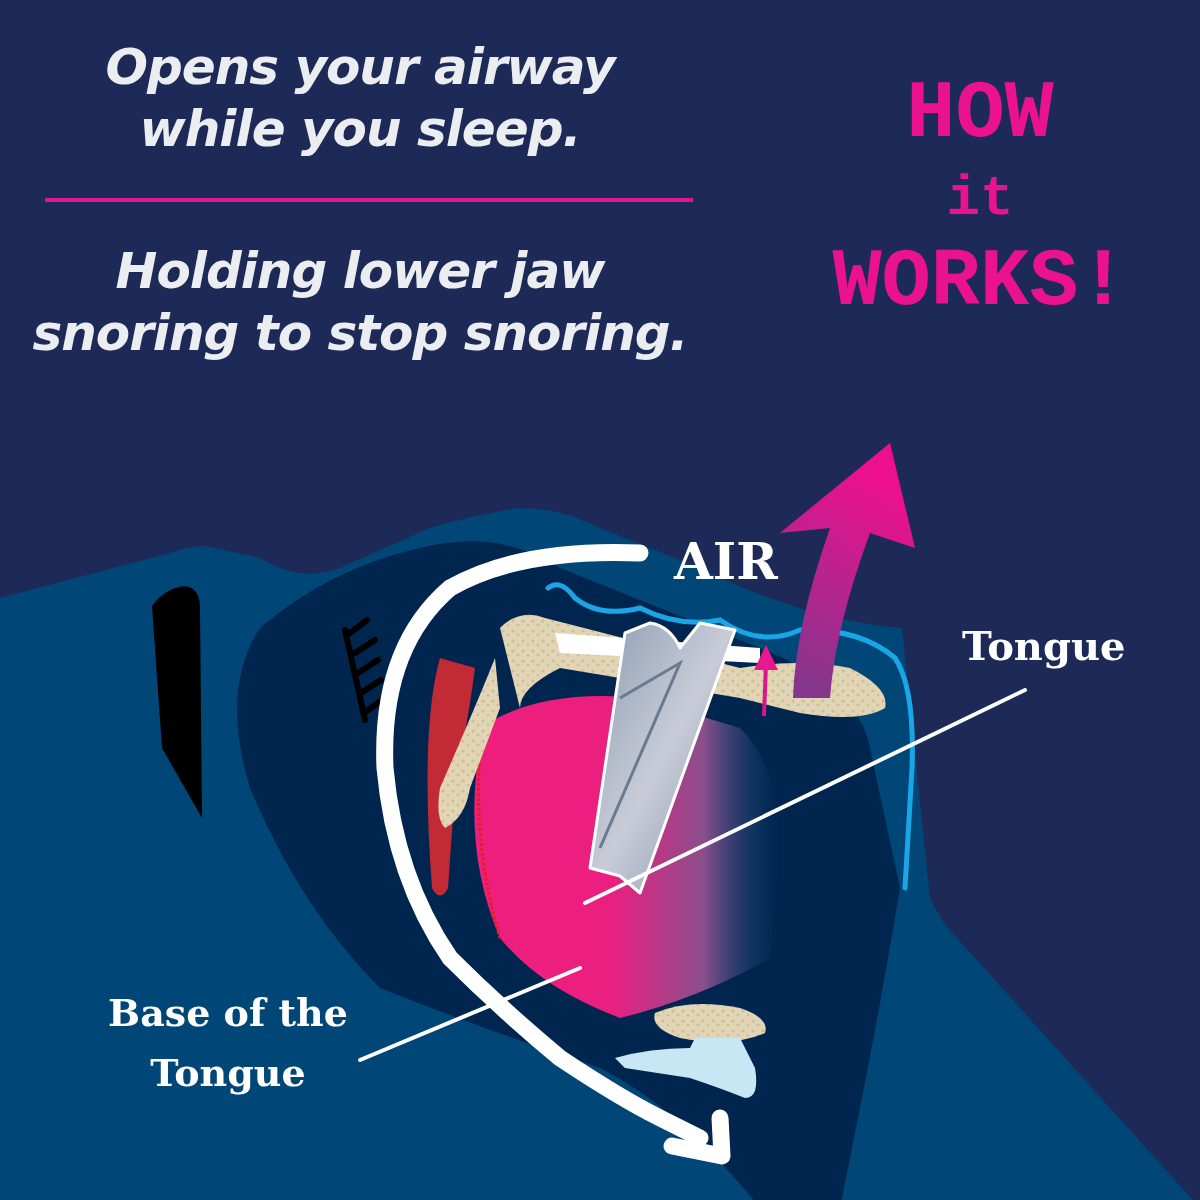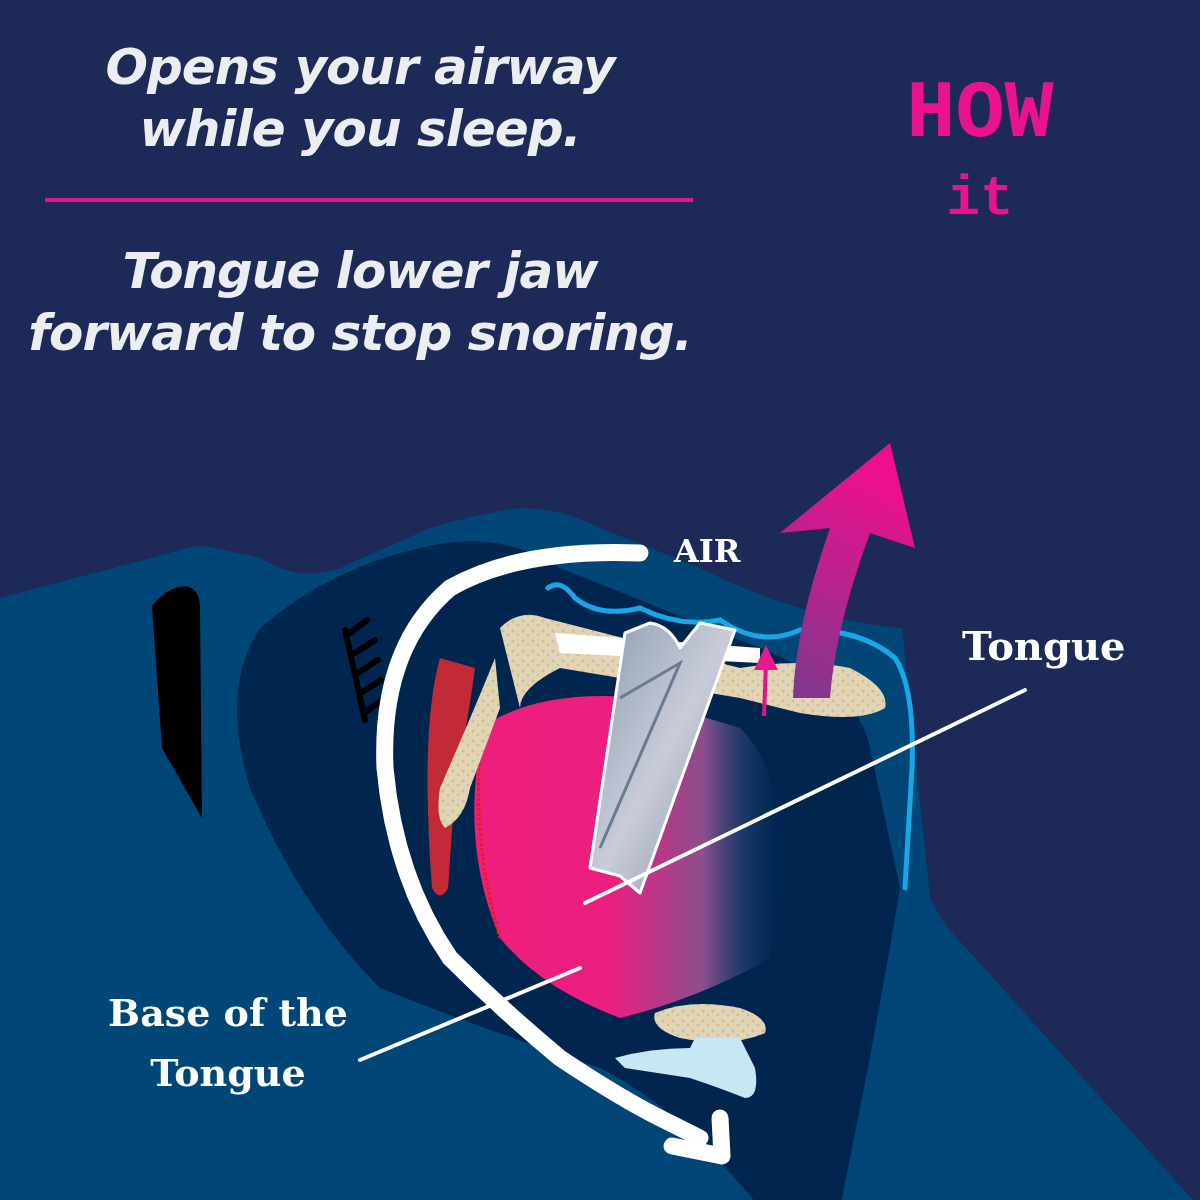--- a/index.html
+++ b/index.html
@@ -5,21 +5,21 @@
   html, body { margin:0; padding:0; }
   body { width:1200px; height:1200px; overflow:hidden; background:#1d2a57; position:relative; font-family:"DejaVu Sans", sans-serif; }
   .canvas { position:absolute; left:0; top:8px; width:1200px; height:1200px; }
   .headline { position:absolute; color:#ecedf1; font-family:"DejaVu Sans", sans-serif; font-weight:bold; font-style:italic; text-align:center; letter-spacing:-1px; }
   .hl1 { left:40px; top:28px; width:640px; font-size:50px; line-height:62px; }
   .hl2 { left:20px; top:232px; width:680px; font-size:50px; line-height:62px; }
   .divider { position:absolute; left:45px; top:190px; width:648px; height:4px; background:#e4168f; }
   .how { position:absolute; left:790px; top:62px; width:380px; text-align:center; color:#ea1290; font-family:Liberation Mono, monospace; font-weight:bold; font-size:82px; line-height:90px; }
   .how .line2 { display:block; font-size:56px; line-height:78px; }
   .label { position:absolute; color:#ffffff; font-family:"DejaVu Serif", serif; font-weight:bold; }
-  .air { left:674px; top:524px; font-size:32px; }
+  .air { left:674px; top:524px; font-size:50px; }
   .tongue { left:962px; top:614px; font-size:40px; }
   .base { left:88px; top:975px; width:280px; font-size:38px; line-height:60px; text-align:center; }
   svg { position:absolute; left:0; top:0; }
 </style>
 </head>
 <body>
 
 <div class="canvas">
 
   <svg width="1200" height="1200" viewBox="0 0 1200 1200">
@@ -94,23 +94,24 @@
       <path d="M640,545 Q520,540 450,580 Q380,640 385,760 Q395,870 450,950 Q500,1000 560,1050 Q620,1090 660,1110 L700,1130" fill="none" stroke="#ffffff" stroke-width="17" stroke-linecap="round"></path>
       <path d="M672,1138 L722,1148 L720,1110" fill="none" stroke="#ffffff" stroke-width="17" stroke-linecap="round" stroke-linejoin="round"></path>
     </g>
 
     <line x1="585" y1="895" x2="1025" y2="682" stroke="#ffffff" stroke-width="4" stroke-linecap="round"></line>
     <line x1="360" y1="1052" x2="580" y2="960" stroke="#ffffff" stroke-width="4" stroke-linecap="round"></line>
   </svg>
 
   <div class="headline hl1">Opens your airway while you sleep.</div>
   <div class="divider"></div>
-  <div class="headline hl2">Tongue lower jaw forward to stop snoring.</div>
+  <div class="headline hl2">Holding lower jaw snoring to stop snoring.</div>
 
   <div class="how">
     <span>HOW</span>
     <span class="line2">it</span>
+    <span>WORKS!</span>
   </div>
 
   <div class="label air">AIR</div>
   <div class="label base">Base of the Tongue</div>
   <div class="label tongue">Tongue</div>
 </div>
 
 </body></html>

